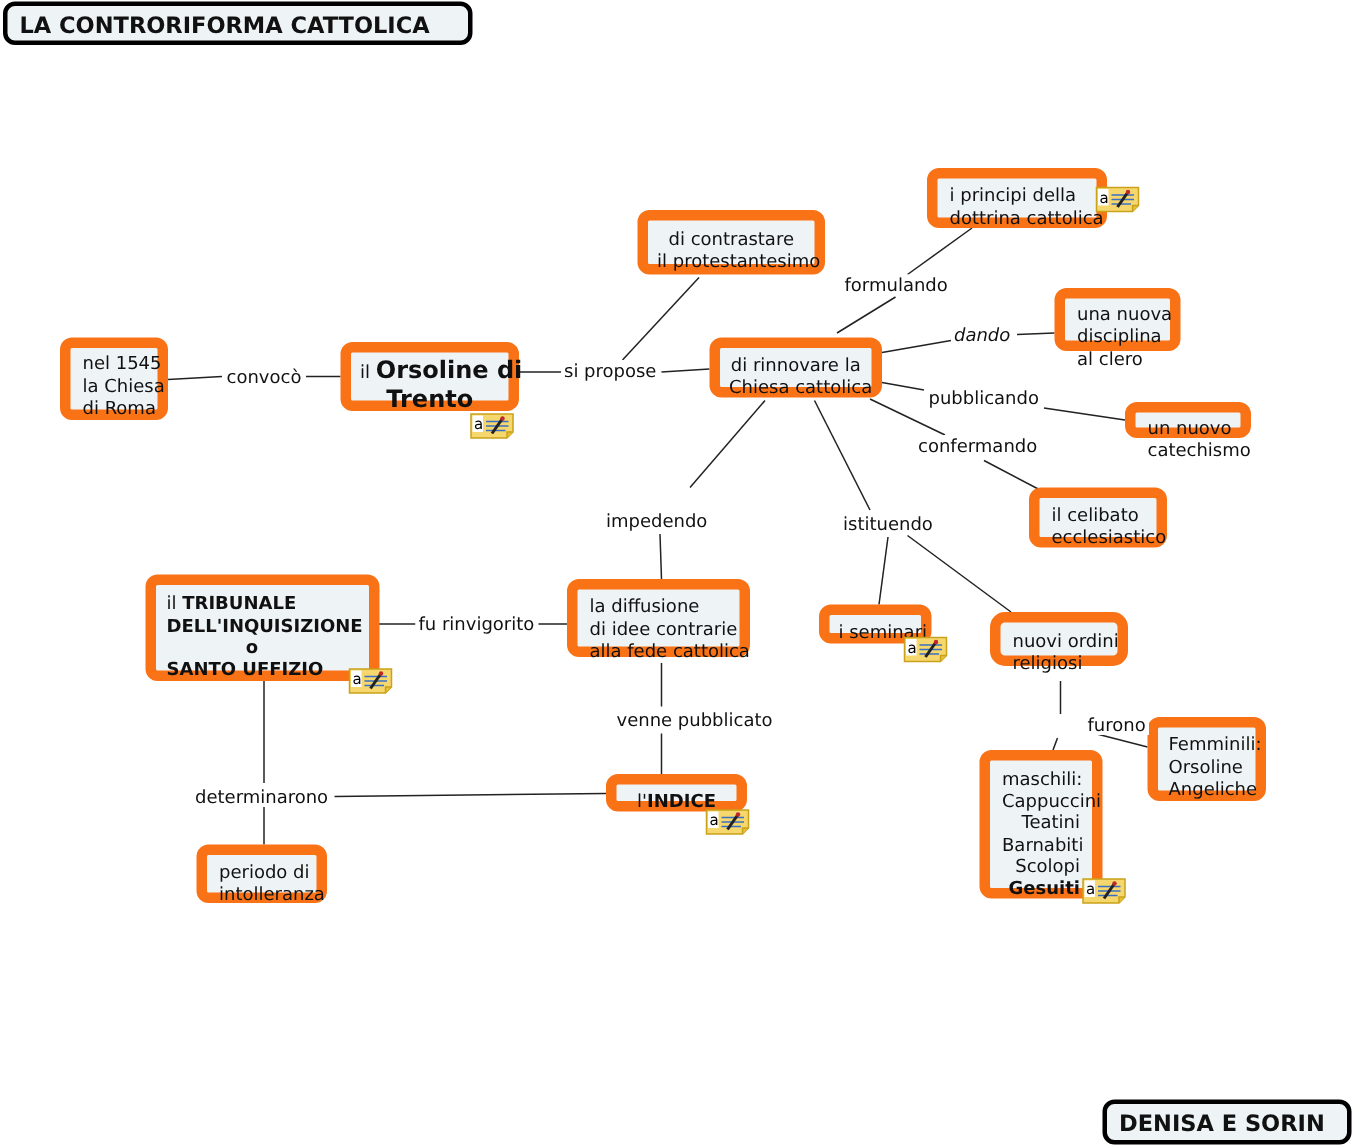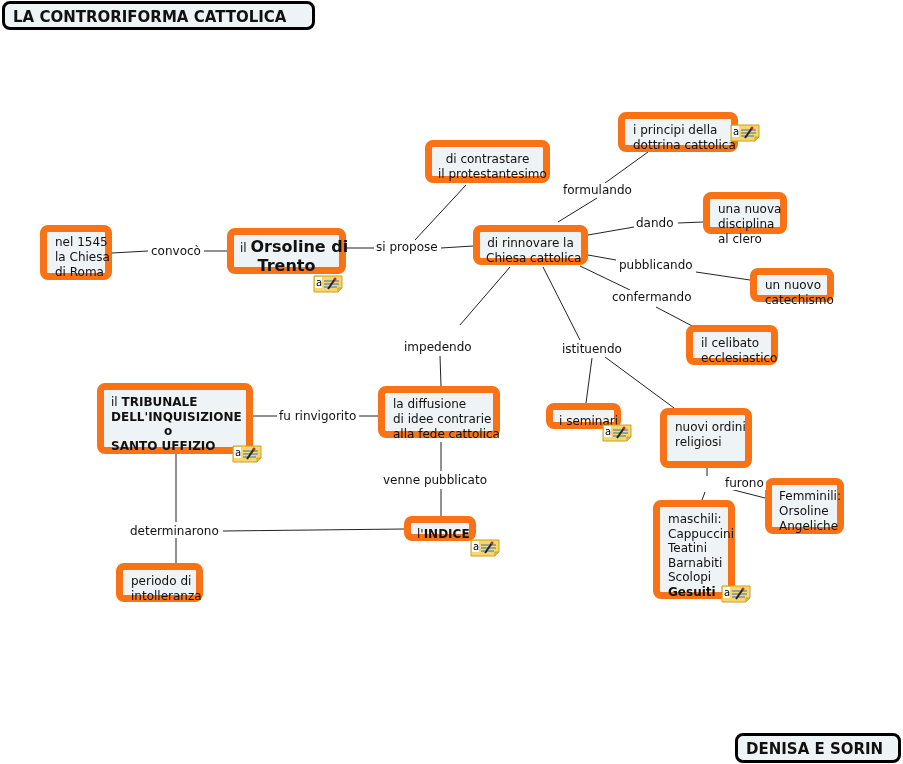--- a/index.html
+++ b/index.html
@@ -83,21 +83,21 @@
   <span class="ln">i principi della</span>
   <span class="ln">dottrina cattolica</span>
 </div>
 
 <div class="node left" style="left:703px;top:192px;width:84px;height:42px;">
   <span class="ln">una nuova</span>
   <span class="ln">disciplina</span>
   <span class="ln">al clero</span>
 </div>
 
-<div class="node left" style="left:750px;top:268px;width:84px;height:34px;">
+<div class="node left" style="left:750px;top:268px;width:84px;height:24px;">
   <span class="ln">un nuovo</span>
   <span class="ln">catechismo</span>
 </div>
 
 <div class="node left" style="left:686px;top:325px;width:92px;height:40px;padding:4px 8px;">
   <span class="ln">il celibato</span>
   <span class="ln">ecclesiastico</span>
 </div>
 
 <div class="node left" style="left:378px;top:386px;width:122px;height:52px;padding:4px 8px;">
@@ -106,63 +106,63 @@
   <span class="ln">alla fede cattolica</span>
 </div>
 
 <div class="node" style="left:97px;top:383px;width:156px;height:71px;padding:5px 7px;line-height:14.5px;">
   <span class="ln"><span class="small">il</span> <span class="b">TRIBUNALE</span></span>
   <span class="ln b">DELL'INQUISIZIONE</span>
   <span class="ln b" style="text-align:center;padding-right:14px;">o</span>
   <span class="ln b">SANTO UFFIZIO</span>
 </div>
 
-<div class="node center" style="left:404px;top:516px;width:72px;height:25px;padding:4px 6px;">
+<div class="node center" style="left:404px;top:516px;width:94px;height:25px;padding:4px 6px;">
   <span class="ln"><span>l'</span><span class="b">INDICE</span></span>
 </div>
 
-<div class="node left" style="left:116px;top:563px;width:87px;height:39px;padding:4px 8px;">
+<div class="node left" style="left:131px;top:563px;width:87px;height:39px;padding:4px 8px;">
   <span class="ln">periodo di</span>
   <span class="ln">intolleranza</span>
 </div>
 
 <div class="node left" style="left:546px;top:403px;width:75px;height:26px;padding:4px 6px;">
   <span class="ln">i seminari</span>
 </div>
 
-<div class="node left" style="left:660px;top:408px;width:92px;height:60px;padding:5px 8px;">
+<div class="node left" style="left:660px;top:408px;width:92px;height:36px;padding:5px 8px;border-radius:10px;">
   <span class="ln">nuovi ordini</span>
   <span class="ln">religiosi</span>
 </div>
 
-<div class="node left" style="left:653px;top:500px;width:82px;height:99px;padding:5px 8px;line-height:14.5px;">
+<div class="node left" style="left:653px;top:500px;width:82px;height:99px;padding:5px 8px;line-height:14.5px;text-align:right;">
   <span class="ln">maschili:</span>
   <span class="ln">Cappuccini</span>
   <span class="ln">Teatini</span>
   <span class="ln">Barnabiti</span>
   <span class="ln">Scolopi</span>
   <span class="ln b">Gesuiti</span>
 </div>
 
 <div class="node left" style="left:765px;top:478px;width:79px;height:56px;padding:4px 7px;">
   <span class="ln">Femminili:</span>
   <span class="ln">Orsoline</span>
   <span class="ln">Angeliche</span>
 </div>
 
 <span class="label" style="left:149px;top:244px;">convocò</span>
 <span class="label" style="left:374px;top:240px;">si propose</span>
 <span class="label" style="left:561px;top:183px;">formulando</span>
-<span class="label" style="left:634px;top:216px;">dando</span>
+<span class="label" style="left:634px;top:216px;font-style:italic;">dando</span>
 <span class="label" style="left:617px;top:258px;">pubblicando</span>
 <span class="label" style="left:610px;top:290px;">confermando</span>
 <span class="label" style="left:402px;top:340px;">impedendo</span>
 <span class="label" style="left:560px;top:342px;">istituendo</span>
 <span class="label" style="left:277px;top:409px;">fu rinvigorito</span>
-<span class="label" style="left:381px;top:473px;">venne pubblicato</span>
+<span class="label" style="left:409px;top:473px;">venne pubblicato</span>
 <span class="label" style="left:128px;top:524px;">determinarono</span>
 <span class="label" style="left:723px;top:476px;">furono</span>
 
 <div class="note" style="left:313px;top:275px;">
     <svg viewBox="0 0 30 18">
       <path d="M1 1h28v12l-4 4H1z" fill="#f5d76e" stroke="#c9a21a"></path>
       <path d="M25 17v-4h4" fill="#e6be3a" stroke="#c9a21a"></path>
       <rect x="2" y="2" width="7" height="11" fill="#fff"></rect>
       <text x="3" y="11" font-size="10" font-family="DejaVu Sans, sans-serif">a</text>
       <g stroke="#3b6fc4">

